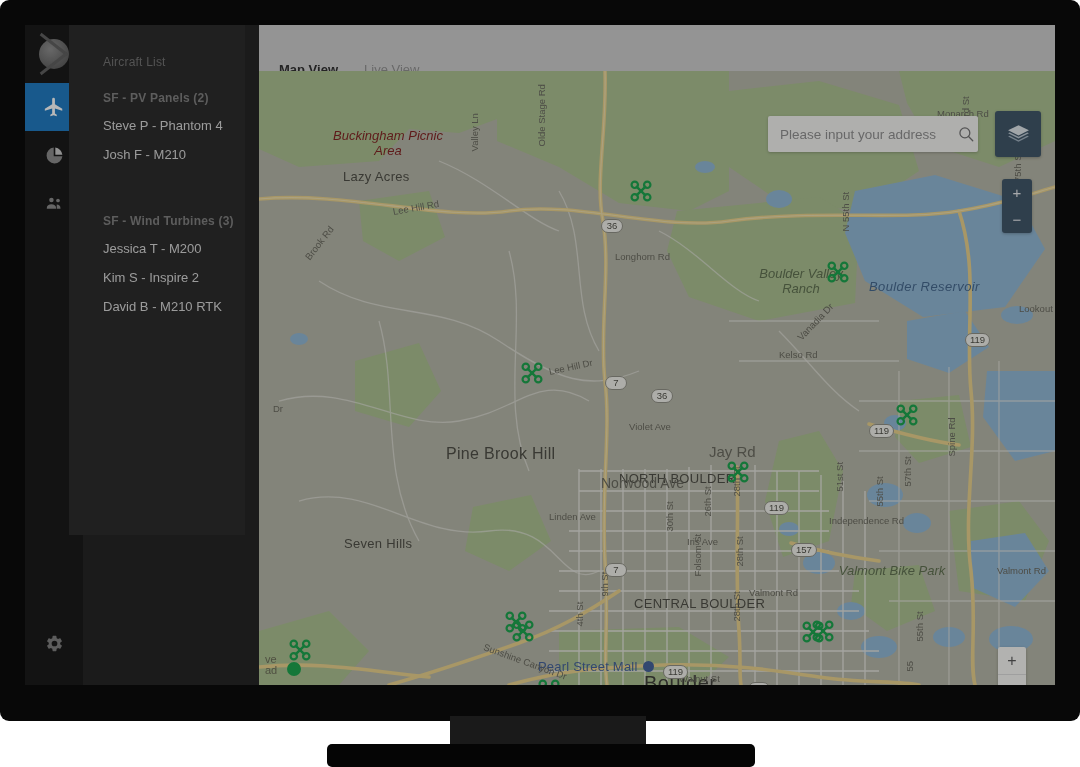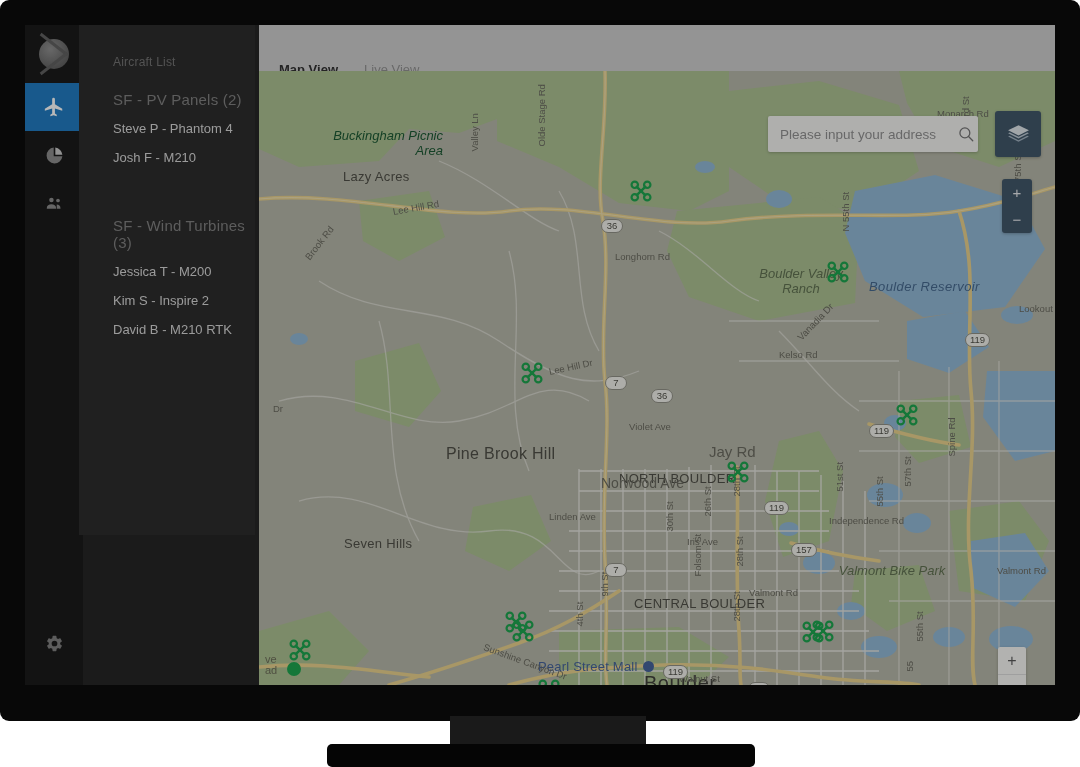--- a/index.html
+++ b/index.html
@@ -67,32 +67,32 @@
     width: 58px; height: 48px;
     display: flex; align-items: center; justify-content: center;
     cursor: pointer;
   }
   .rail-item.active { background: #1b78c0; }
   .rail-item svg { display: block; }
   #rail-settings { margin-top: auto; margin-bottom: 18px; }
 
   
   #list-panel {
-    position: absolute; left: 54px; top: 0; width: 176px; height: 510px;
+    position: absolute; left: 44px; top: 0; width: 176px; height: 510px;
     background: #262626;
     padding: 0 0 0 0;
   }
   #list-title {
     color: #6f6f6f; font-size: 12px;
     padding: 30px 0 0 34px; letter-spacing: .2px;
   }
   .group { margin-top: 22px; }
   .group-title {
-    color: #7d7d7d; font-size: 15px;
-    padding: 0 0 0 34px; letter-spacing: .2px;
+    color: #7d7d7d; font-size: 12px;
+    padding: 0 0 0 34px; letter-spacing: .2px; font-weight: bold;
   }
   .group-item {
     color: #d6d6d6; font-size: 13px;
     padding: 13px 0 0 34px; cursor: pointer; line-height: 1.25;
   }
 
   
   #content {
     position: absolute; left: 234px; top: 0; right: 0; height: 660px;
     background: #d8d8d8;
@@ -367,21 +367,21 @@
               <path d="M0 128 C90 120 180 150 250 140 C320 130 400 160 470 150 C560 138 640 150 700 140 C750 132 780 120 796 116"></path>
             </g>
 
             <g font-family="Liberation Sans, sans-serif">
               
             </g>
           </g>
         </svg>
 
         <div id="place-labels">
-            <div class="mlabel" style="left: 74px; top: 58px; color: #14532d; font-size: 13px; font-style: italic; letter-spacing: 0px; text-align: right; white-space: normal; width: 110px; line-height: 1.15;">Buckingham Picnic Area</div>
+            <div class="mlabel" style="left: 74px; top: 58px; color: #7f1d1d; font-size: 13px; font-style: italic; letter-spacing: 0px; text-align: center; white-space: normal; width: 110px; line-height: 1.15;">Buckingham Picnic Area</div>
             <div class="mlabel" style="left: 84px; top: 98px; color: rgb(74, 74, 66); font-size: 13px; font-style: normal; letter-spacing: 0.3px; text-align: center;">Lazy Acres</div>
             <div class="mlabel" style="left: 487px; top: 196px; color: rgb(92, 109, 77); font-size: 13px; font-style: italic; letter-spacing: 0px; text-align: center; white-space: normal; width: 110px; line-height: 1.15;">Boulder Valley Ranch</div>
             <div class="mlabel" style="left: 610px; top: 208px; color: rgb(65, 101, 140); font-size: 13px; font-style: italic; letter-spacing: 0.4px; text-align: center;">Boulder Reservoir</div>
             <div class="mlabel" style="left: 187px; top: 374px; color: rgb(74, 74, 66); font-size: 16px; font-style: normal; letter-spacing: 0.3px; text-align: center;">Pine Brook Hill</div>
             <div class="mlabel" style="left: 360px; top: 400px; color: rgb(74, 74, 66); font-size: 13px; font-style: normal; letter-spacing: 0.3px; text-align: left;">NORTH BOULDER</div>
             <div class="mlabel" style="left: 85px; top: 465px; color: rgb(74, 74, 66); font-size: 13px; font-style: normal; letter-spacing: 0.3px; text-align: center;">Seven Hills</div>
             <div class="mlabel" style="left: 375px; top: 525px; color: rgb(74, 74, 66); font-size: 13px; font-style: normal; letter-spacing: 0.3px; text-align: center;">CENTRAL BOULDER</div>
             <div class="mlabel" style="left: 578px; top: 493px; color: rgb(92, 109, 77); font-size: 13px; font-style: italic; letter-spacing: 0px; text-align: center; white-space: normal; width: 110px; line-height: 1.15;">Valmont Bike Park</div>
             <div class="mlabel" style="left: 279px; top: 588px; color: rgb(63, 94, 152); font-size: 13px; font-style: normal; letter-spacing: 0.2px; text-align: center;">Pearl Street Mall<span style="display: inline-block; width: 11px; height: 11px; border-radius: 50%; background: rgb(63, 94, 152); margin-left: 5px; vertical-align: -1px;"></span></div>
             <div class="mlabel" style="left: 385px; top: 601px; color: rgb(58, 58, 52); font-size: 20px; font-style: normal; letter-spacing: 0.5px; text-align: center;">Boulder</div>

